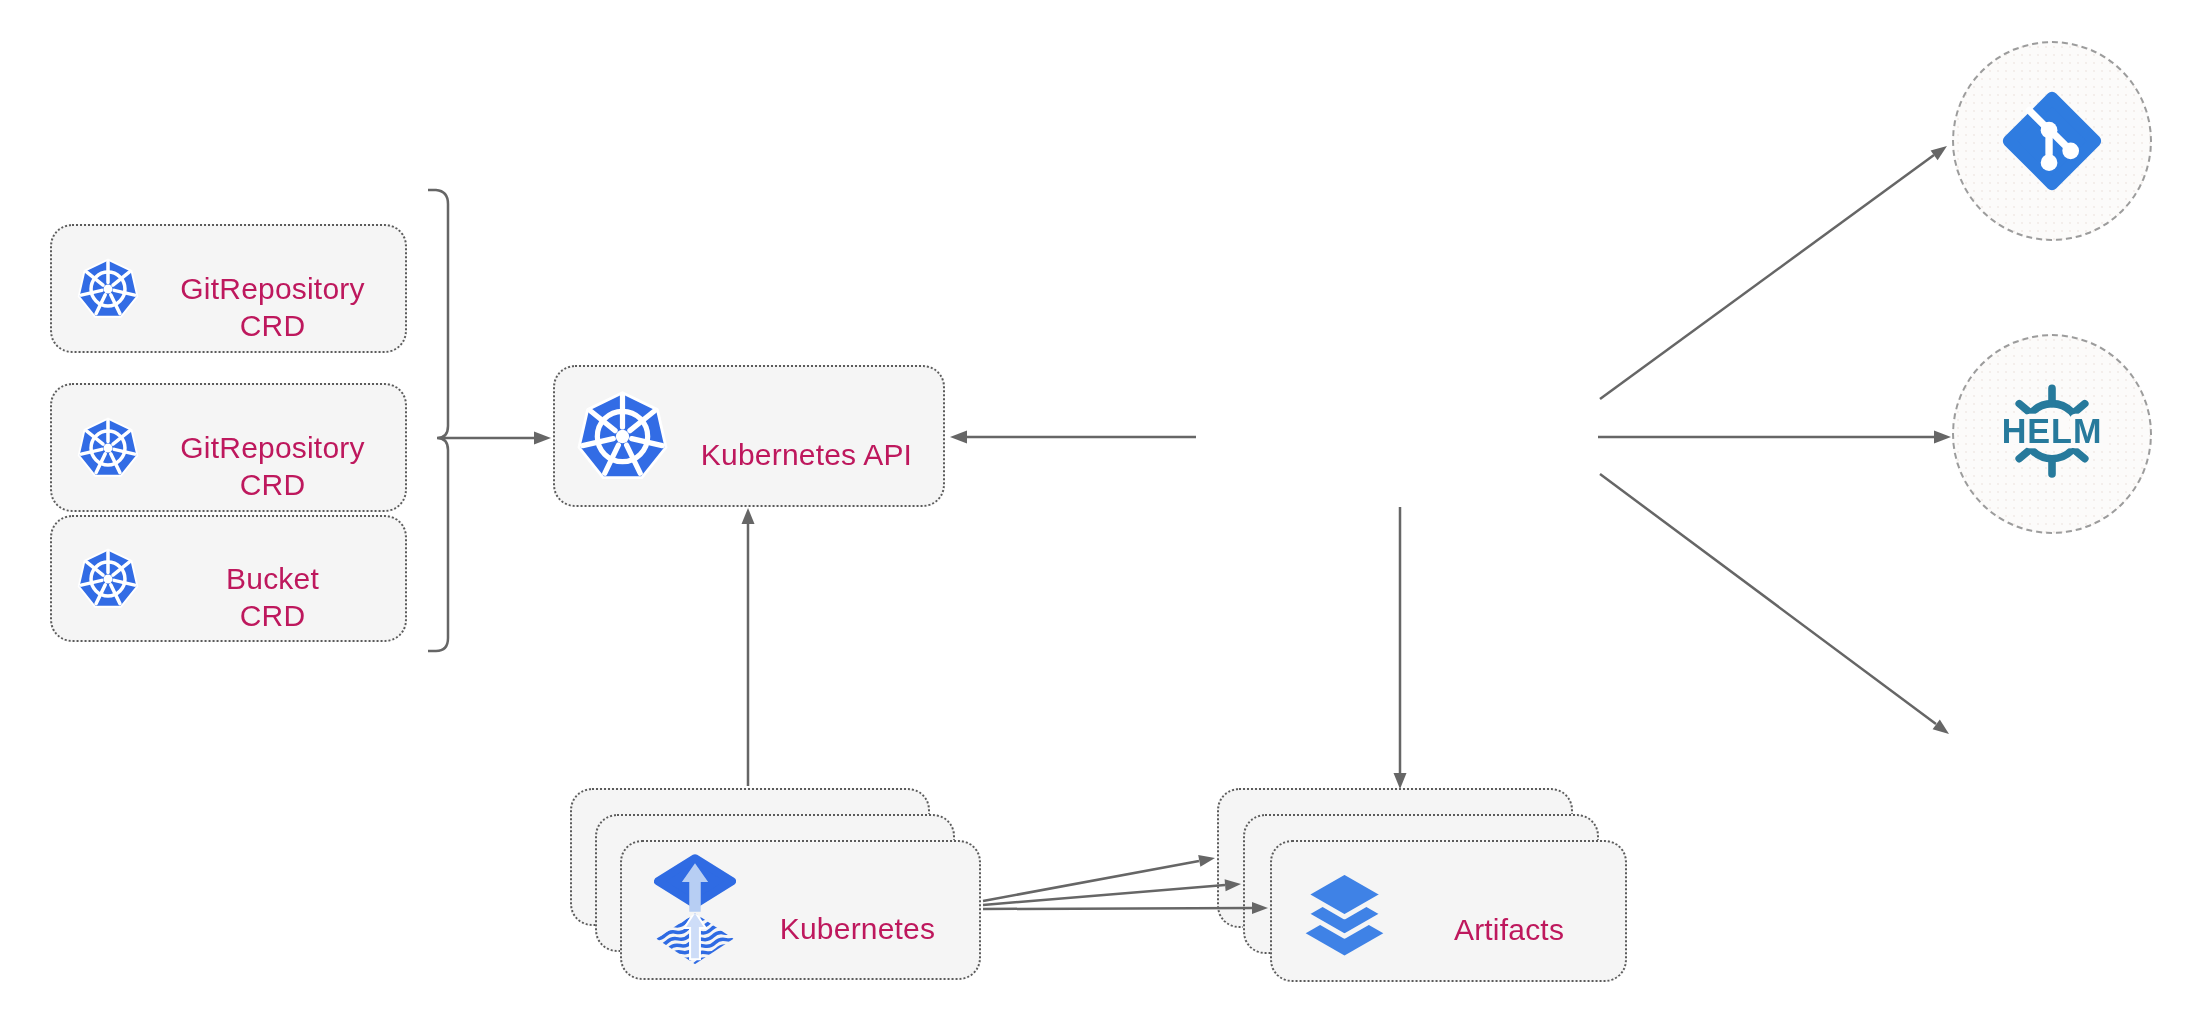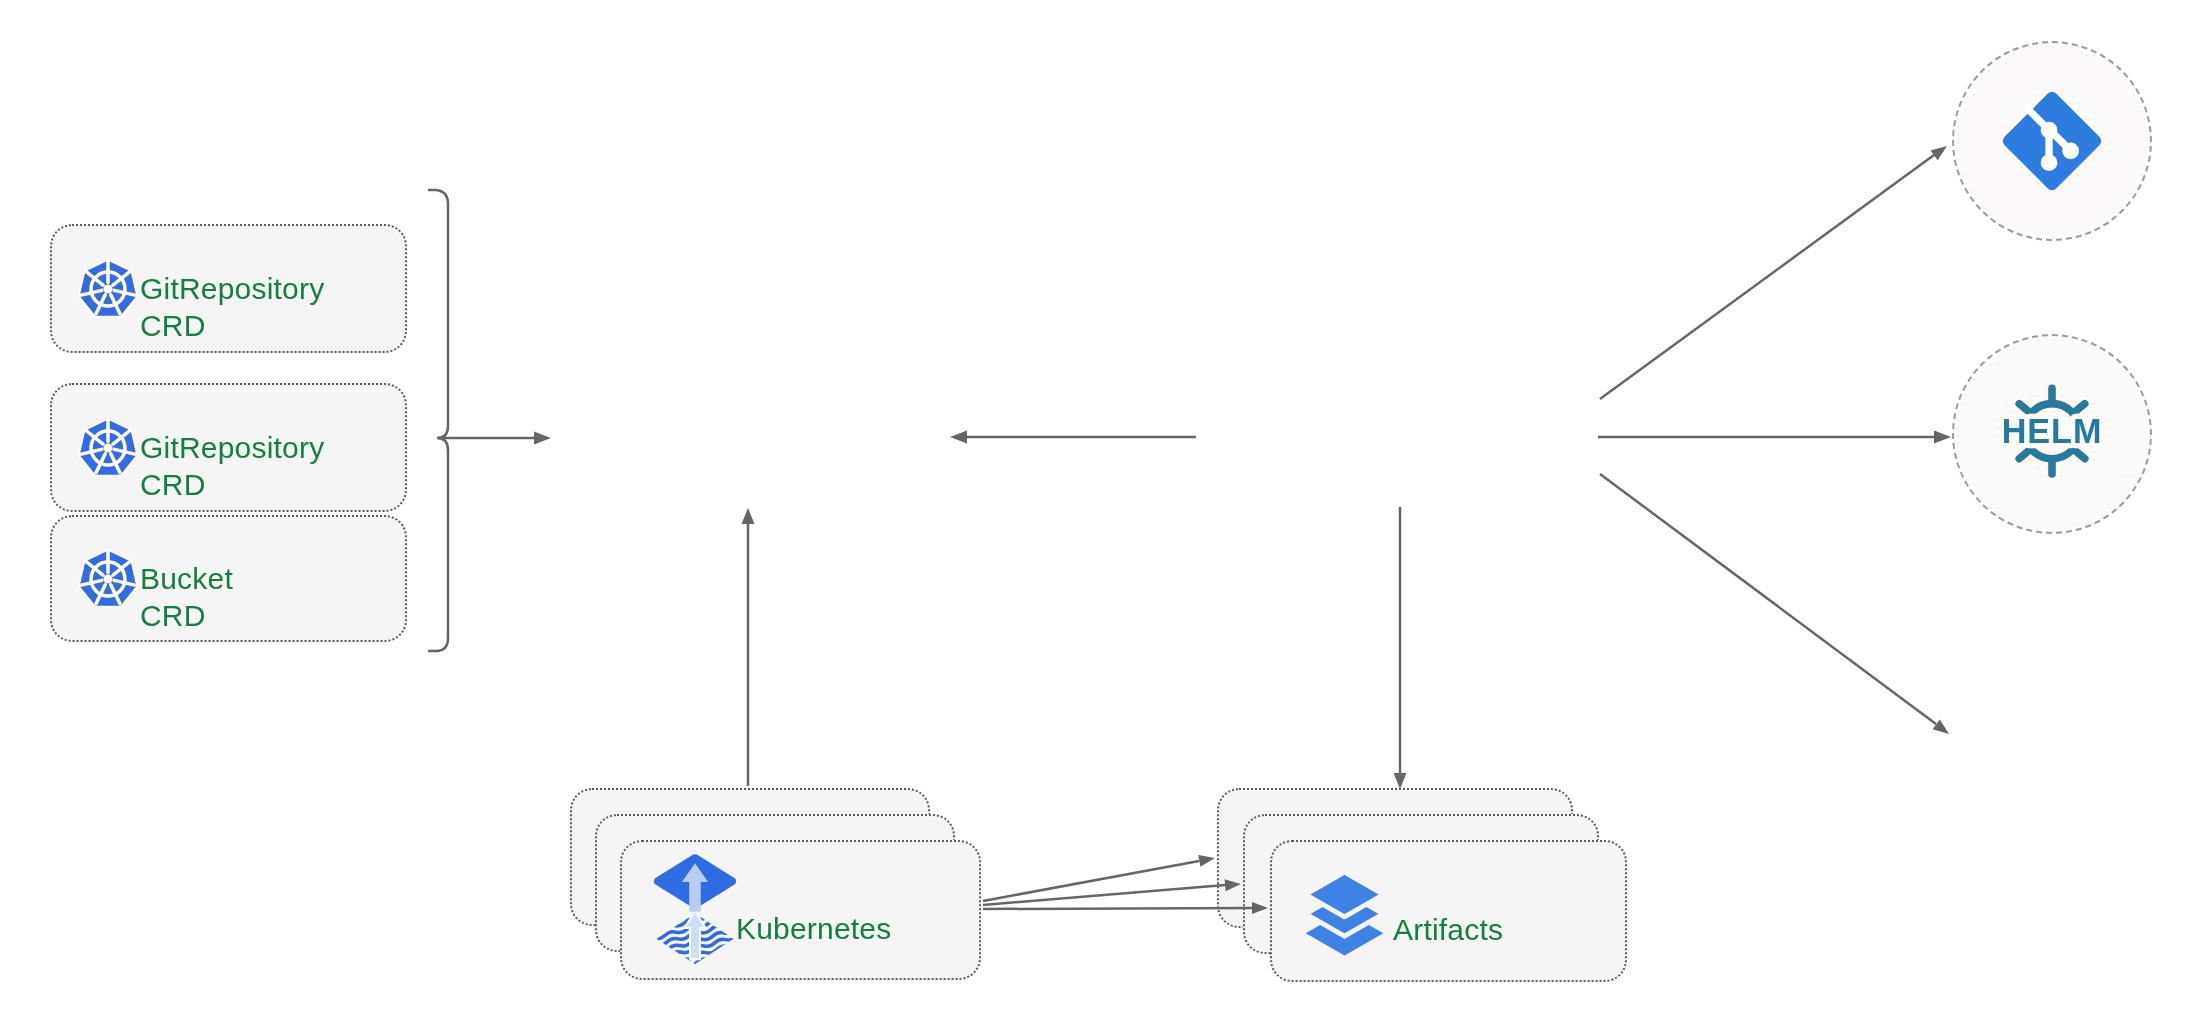--- a/index.html
+++ b/index.html
@@ -6,21 +6,21 @@
   #canvas{
     position:relative;width:2196px;height:1030px;background:#ffffff;overflow:hidden;
     font-family:"Liberation Sans", sans-serif;
   }
   .node{
     position:absolute;background:#F5F5F5;border:2.5px dotted #5B5B5B;border-radius:22px;
     box-sizing:border-box;display:flex;align-items:center;
   }
   .ghost{}
   .label{
-    flex:1;font-size:30px;line-height:37px;color:#15803d;
+    flex:1;text-align:center;font-size:30px;line-height:37px;color:#be185d;
     white-space:pre-line;letter-spacing:0.2px;margin-top:36px;
   }
   .icon{display:flex;align-items:flex-end;justify-content:center;flex:0 0 auto;}
   .circle{
     position:absolute;width:200px;height:200px;border-radius:50%;
     border:2.5px dashed #9C9C9C;box-sizing:border-box;
     background-color:#FCFBFA;
     background-image:radial-gradient(circle, rgba(170,130,100,0.10) 1.3px, transparent 1.5px);
     background-size:8px 8px;
     display:flex;align-items:center;justify-content:center;
@@ -88,20 +88,28 @@
   <div class="node" style="left:50px;top:515px;width:357px;height:127px">
     <span class="icon" style="margin-left:24px">
       <svg width="64" height="64">
           <use href="#sym-k8s"></use>
         </svg>
     </span>
     <div class="label">Bucket
 CRD</div>
   </div>
 
+  <div class="node" style="left:553px;top:365px;width:392px;height:142px">
+    <span class="icon" style="margin-left:20px">
+      <svg width="95" height="95">
+          <use href="#sym-k8s"></use>
+        </svg>
+    </span>
+    <div class="label">Kubernetes API</div>
+  </div>
 
 
   <div class="node ghost" style="left:570px;top:788px;width:360px;height:138px"></div>
   <div class="node ghost" style="left:595px;top:814px;width:360px;height:138px"></div>
   <div class="node" style="left:620px;top:840px;width:361px;height:140px">
     <span class="icon" style="margin-left:32px">
       <svg width="82" height="112">
           <use href="#sym-flux"></use>
         </svg>
     </span>

